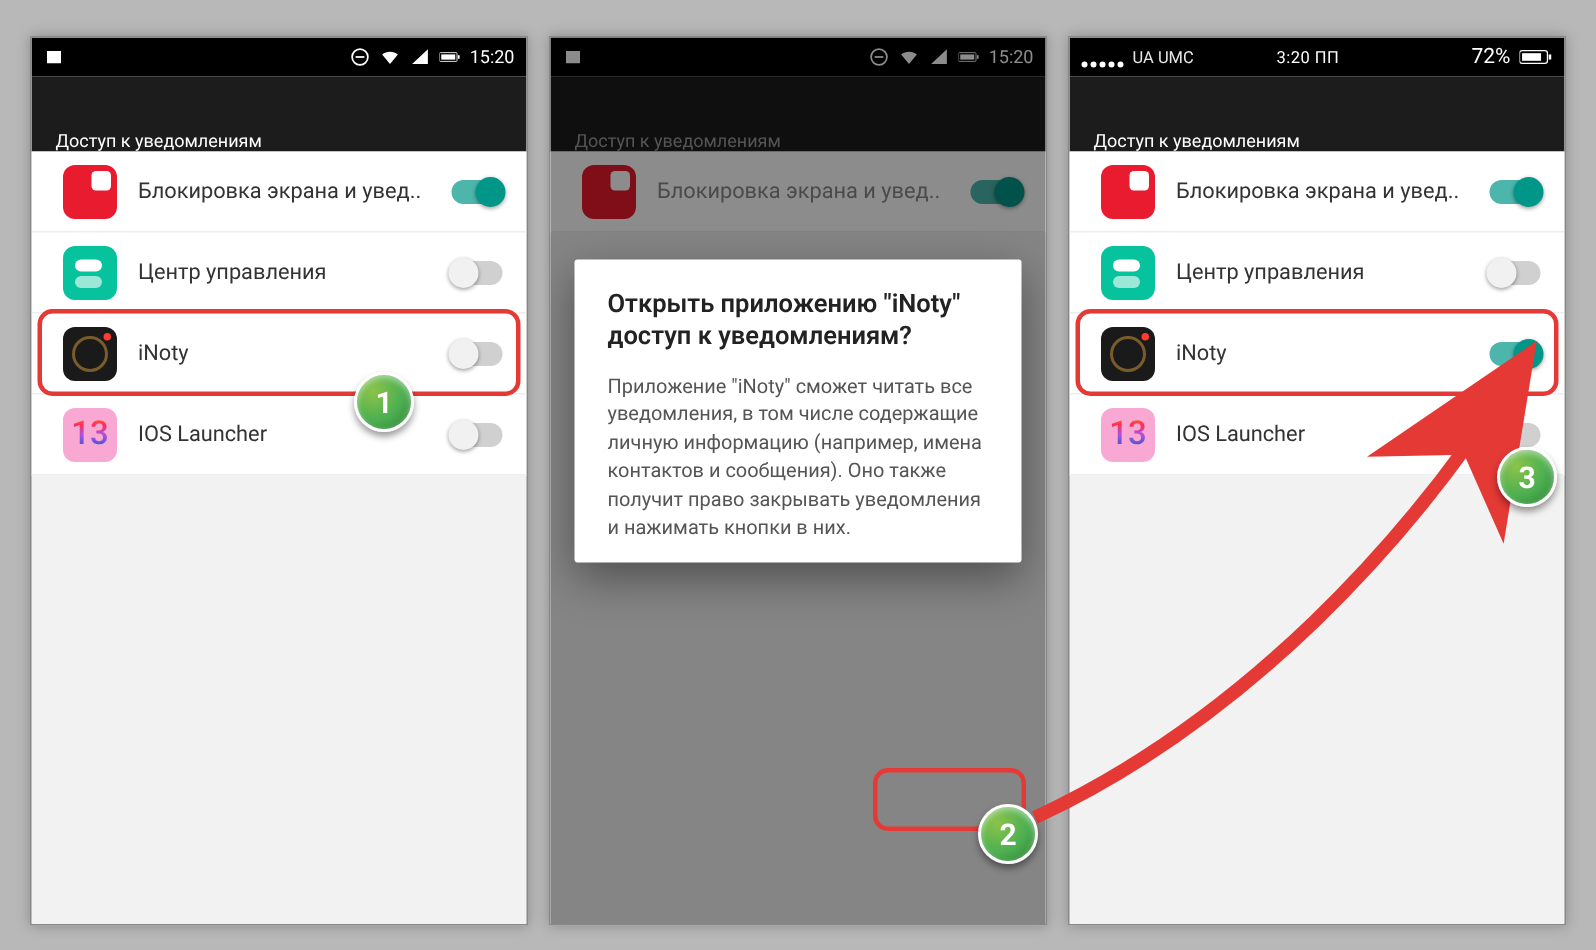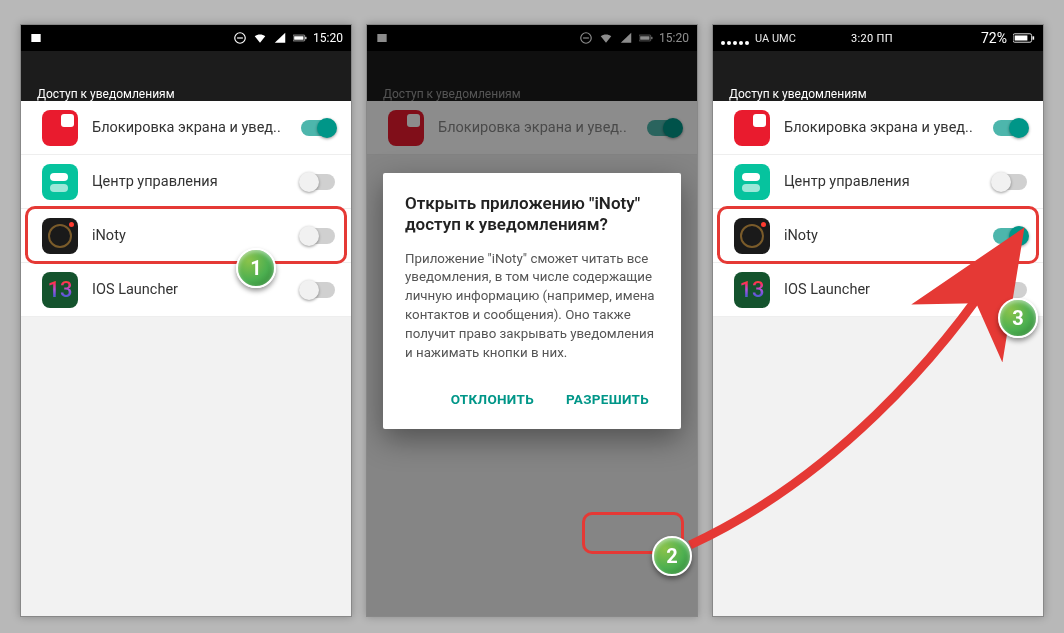--- a/index.html
+++ b/index.html
@@ -79,21 +79,21 @@
   }
   .row .label { margin-left: 14px; font-size:14.5px; color:#333; flex:1; white-space:nowrap; overflow:hidden; text-overflow:ellipsis;}
   .ic-lock { background:#e91b2e; position:relative;}
   .ic-lock::after{content:'';position:absolute;top:4px;right:4px;width:13px;height:13px;background:#fff;border-radius:3px;}
   .ic-cc { background:#06c39e; border-radius:50%; position:relative;}
   .ic-cc::before{content:'';position:absolute;left:8px;top:9px;width:18px;height:8px;border-radius:4px;background:#fff;}
   .ic-cc::after{content:'';position:absolute;left:8px;top:20px;width:18px;height:8px;border-radius:4px;background:rgba(255,255,255,.6);}
   .ic-inoty { background:#1a1a1a; position:relative;}
   .ic-inoty::before{content:'';position:absolute;inset:6px;border:2px solid #7a5b2a;border-radius:50%;}
   .ic-inoty::after{content:'';position:absolute;top:4px;right:4px;width:5px;height:5px;background:#ff3b30;border-radius:50%;}
-  .ic-ios { background:#14532d; font-size:22px; font-weight:300; display:flex; align-items:center; justify-content:center;}
+  .ic-ios { background:#f9a8d4; font-size:22px; font-weight:300; display:flex; align-items:center; justify-content:center;}
   .ic-ios .g13{ background:linear-gradient(180deg,#ff7a18,#ff2d55,#af52de,#5856d6,#34c759); -webkit-background-clip:text; background-clip:text; color:transparent; font-weight:500;}
 
   
   .toggle {
     width:34px; height:16px; border-radius:10px; background:#d0d0d0; position:relative;
   }
   .toggle::after{
     content:''; position:absolute; top:-2px; left:-2px; width:20px; height:20px; border-radius:50%;
     background:#f1f1f1; box-shadow:0 1px 3px rgba(0,0,0,.4);
     transition:left .15s;
@@ -266,24 +266,20 @@
         </div>
       </div>
     </div>
 
     <div class="scrim"></div>
 
     <div class="dialog">
       <div class="dtitle">Открыть приложению "iNoty" доступ к уведомлениям?</div>
       <div class="dbody">
         <p>Приложение "iNoty" сможет читать все уведомления, в том числе содержащие личную информацию (например, имена контактов и сообщения). Оно также получит право закрывать уведомления и нажимать кнопки в них.</p>
-      </div>
-      <div class="actions">
-        <div class="dbtn">ОТКЛОНИТЬ</div>
-        <div class="dbtn">РАЗРЕШИТЬ</div>
       </div>
     </div>
     <div class="hl" style="left:215px; top:487px; width:102px; height:42px;"></div>
   </div>
   <div class="badge" style="left:652px; top:536px;">2</div>
 
   <div class="phone p3">
     <div class="status">
       <div class="left">
         <span class="dots5">

